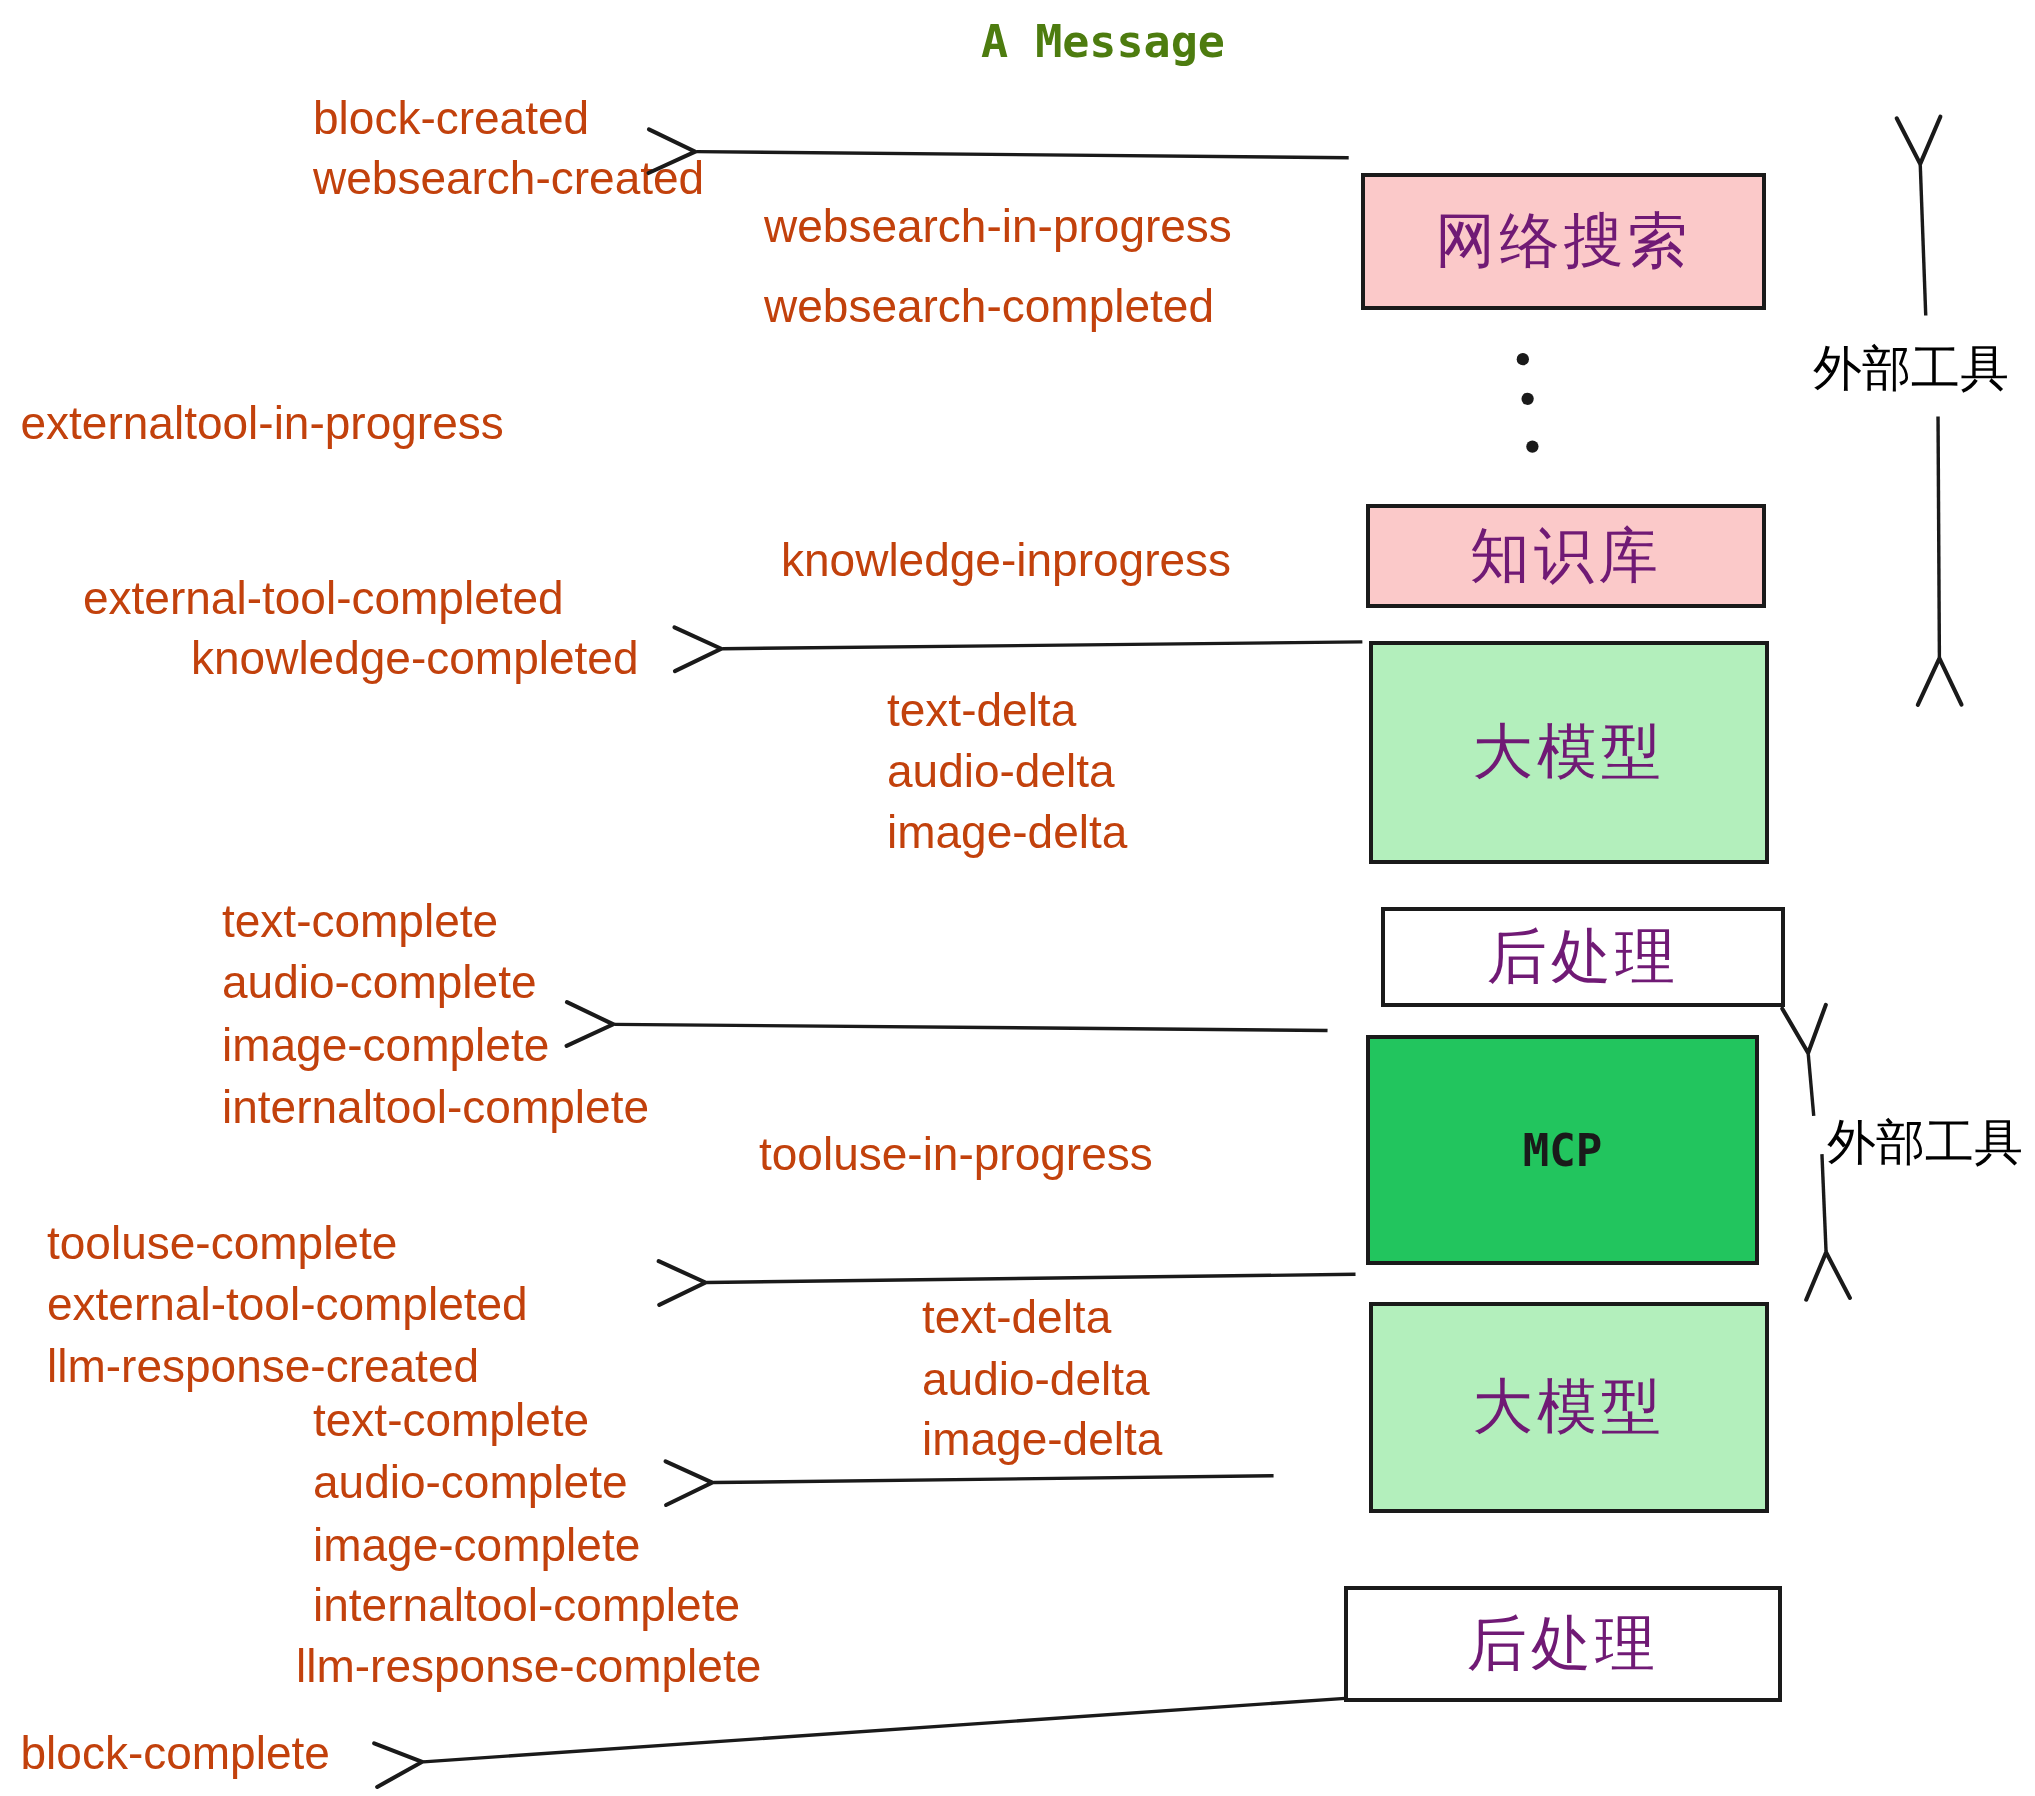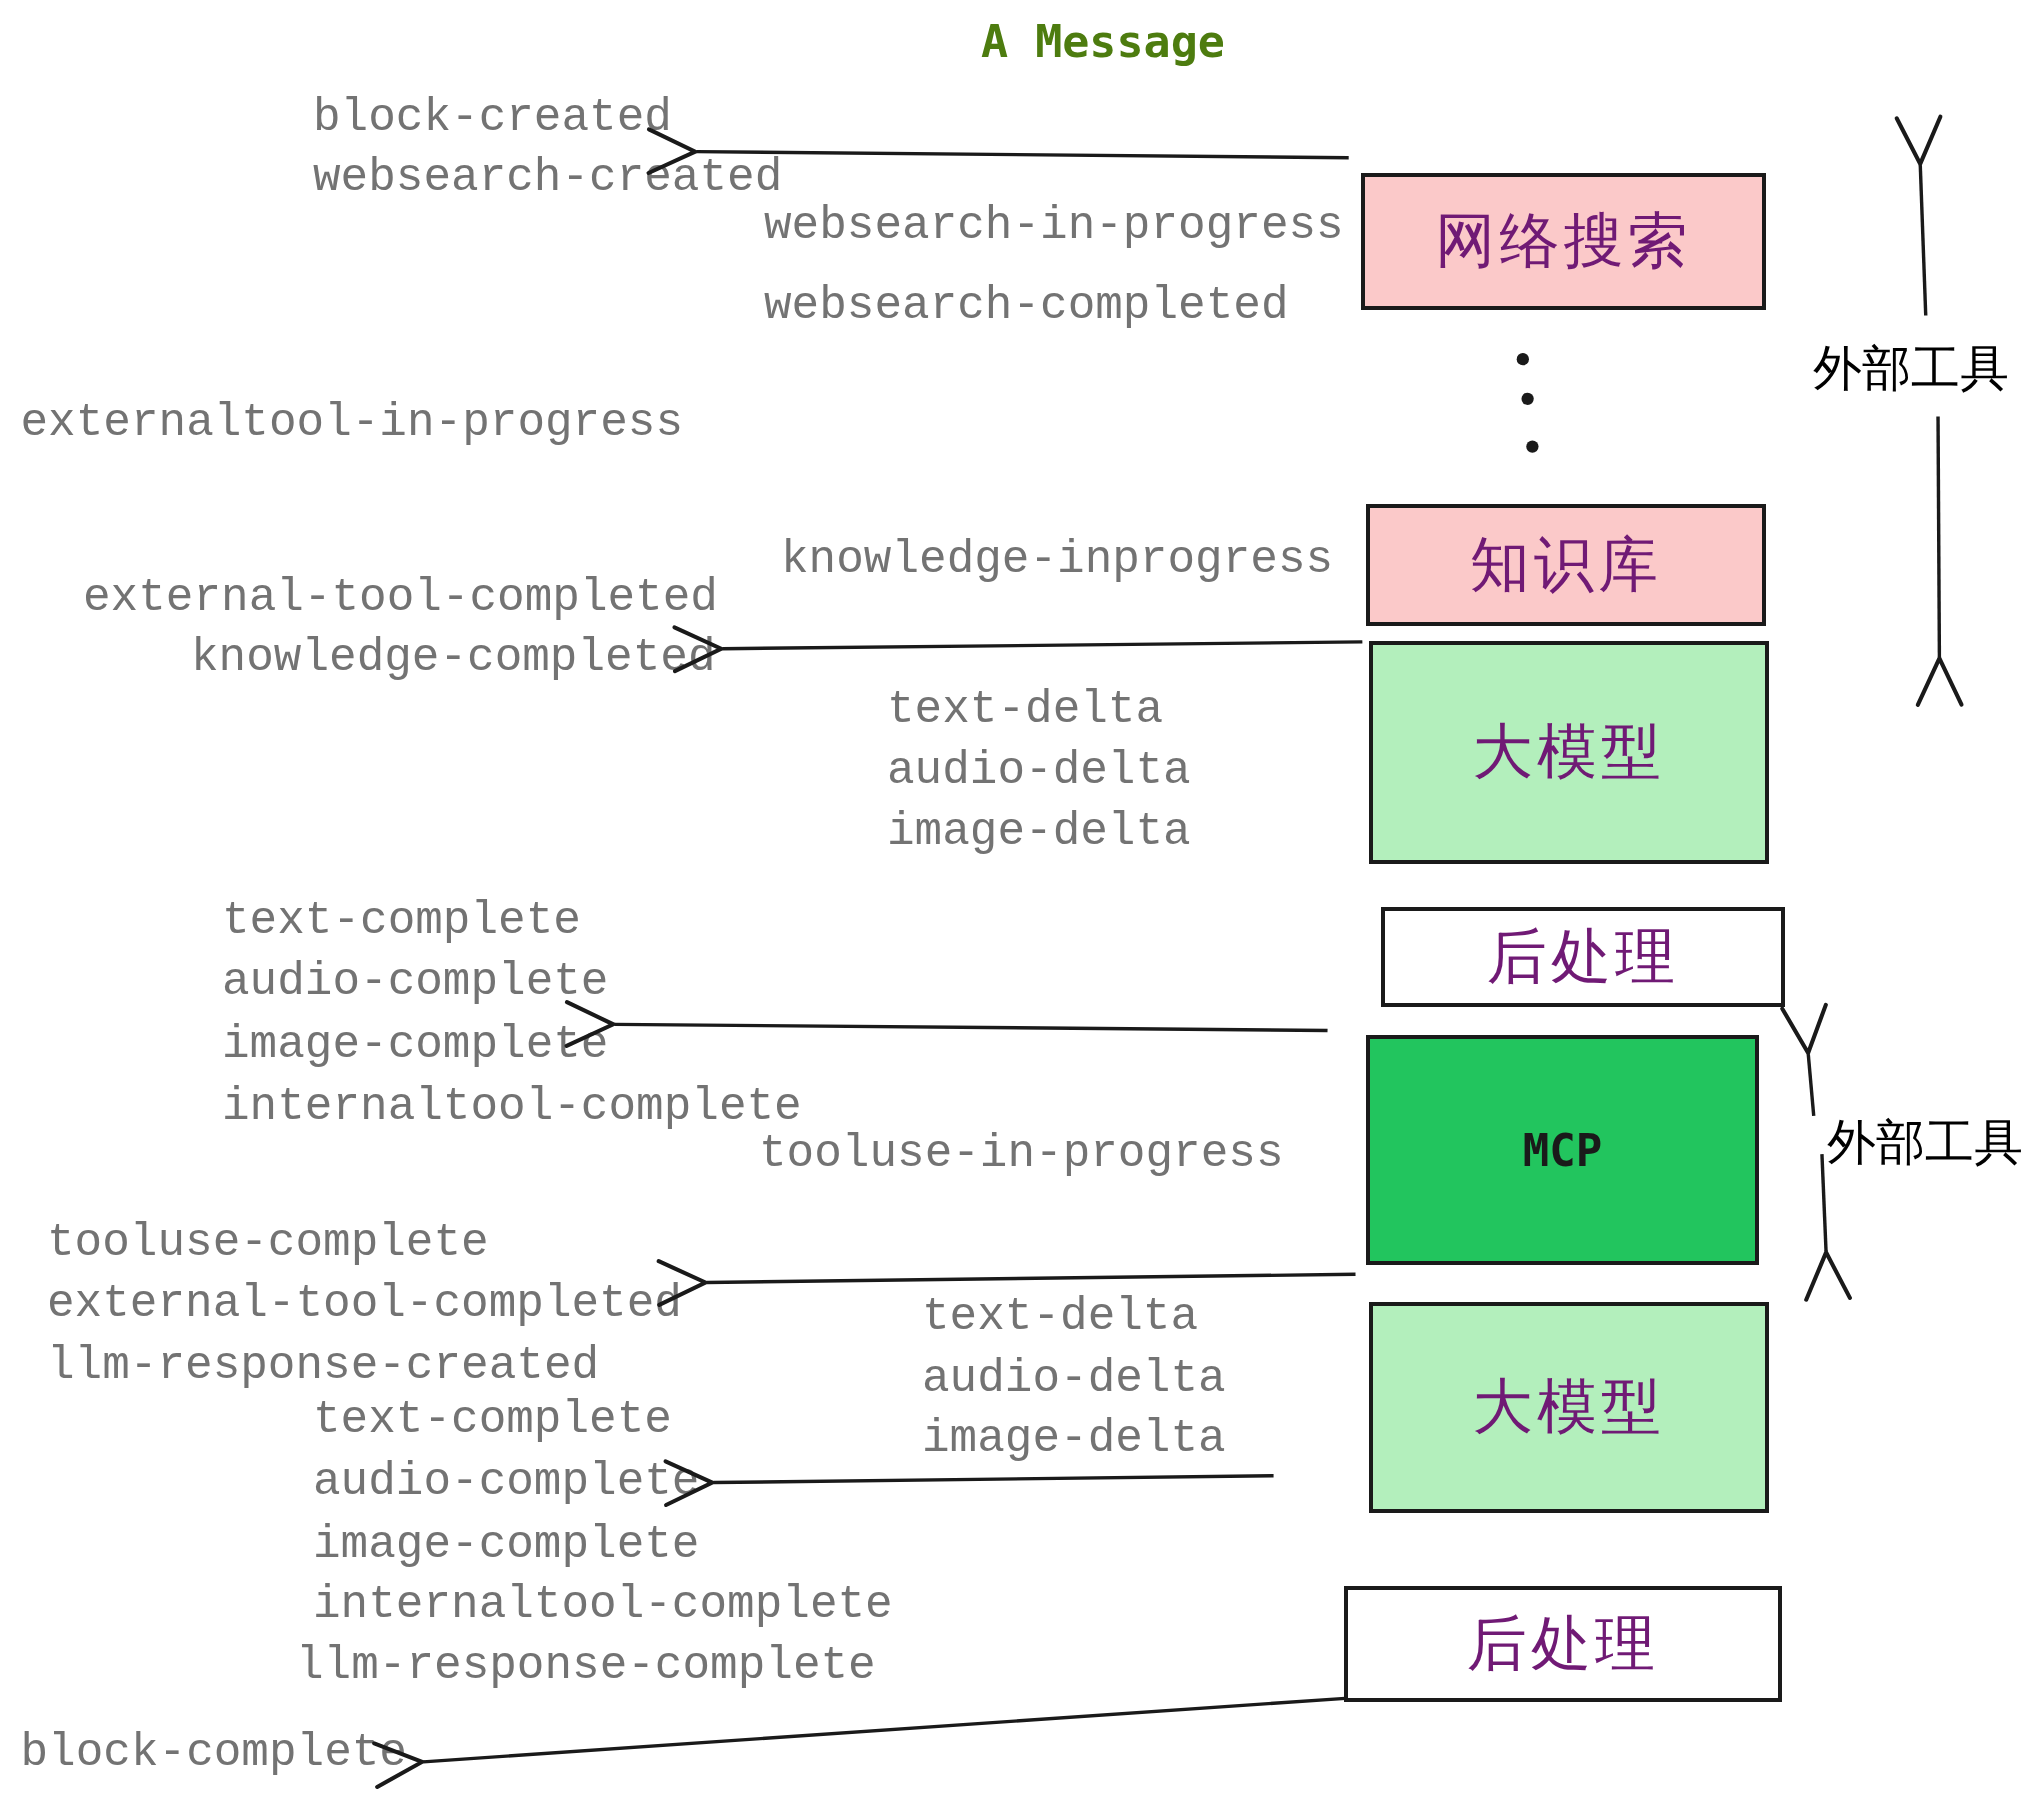--- a/index.html
+++ b/index.html
@@ -5,24 +5,24 @@
   html,body{margin:0;padding:0;background:#ffffff;}
   #canvas{
     position:relative;
     width:2035px;height:1796px;
     background:#ffffff;
     font-family:"DejaVu Sans Mono", monospace;
     overflow:hidden;
   }
   .evt{
     position:absolute;
-    font-family:Liberation Mono, monospace;
+    font-family:Liberation Sans, sans-serif;
     font-size:46px;
     line-height:59px;
-    color:#737373;
+    color:#c2410c;
     white-space:nowrap;
   }
   .title{
     position:absolute;
     font-family:"DejaVu Sans Mono", monospace;
     font-size:45px;
     font-weight:bold;
     color:#4d7c0f;
     white-space:nowrap;
   }
@@ -89,21 +89,21 @@
   <div class="evt" style="left:20.5px;   top:1724px;">block-complete</div>
 
   <div class="evt" style="left:922px; top:1288px;">text-delta</div>
   <div class="evt" style="left:922px; top:1350px;">audio-delta</div>
   <div class="evt" style="left:922px; top:1410px;">image-delta</div>
 
   <div class="box" style="left:1361px; top:173px;  width:405px; height:137px; background:#fbc9c9;">
     <span class="box-label">网络搜索</span>
   </div>
 
-  <div class="box" style="left:1366px; top:504px;  width:400px; height:122px; background:#fbc9c9;">
+  <div class="box" style="left:1366px; top:504px;  width:400px; height:104px; background:#fbc9c9;">
     <span class="box-label">知识库</span>
   </div>
 
   <div class="box" style="left:1369px; top:641px;  width:400px; height:223px; background:#b3efbc;">
     <span class="box-label">大模型</span>
   </div>
 
   <div class="box" style="left:1381px; top:907px; width:404px; height:100px; background:#ffffff;">
     <span class="box-label">后处理</span>
   </div>

